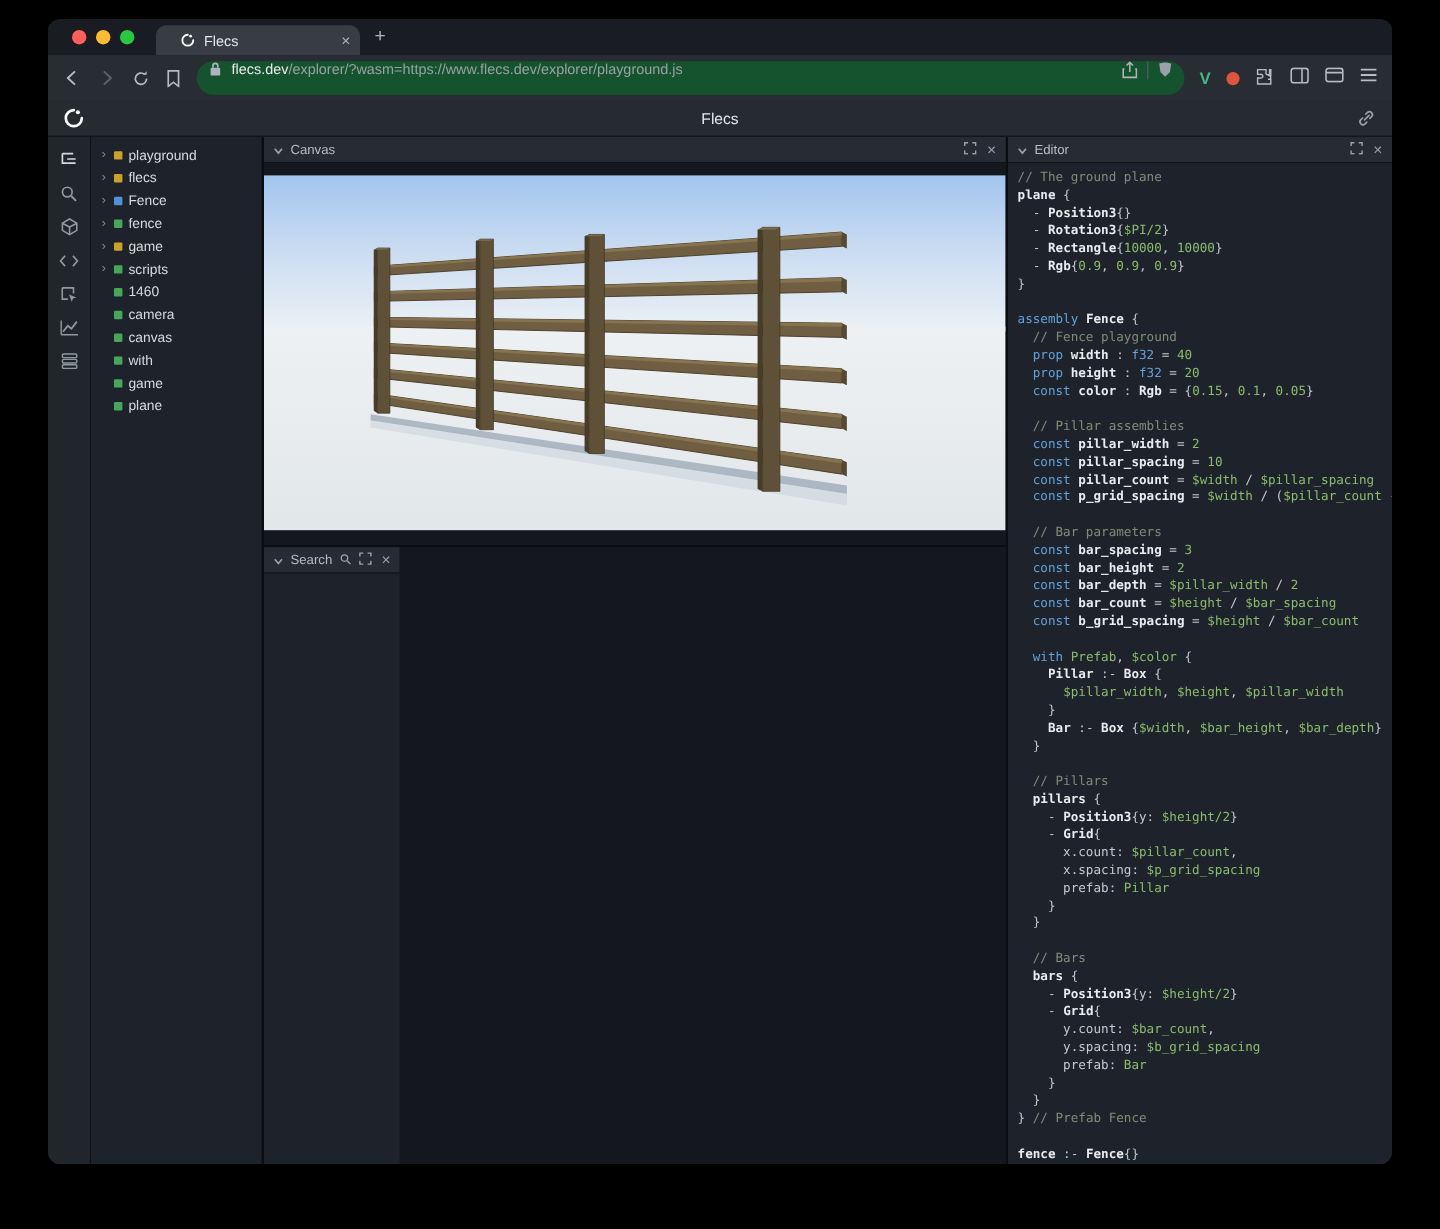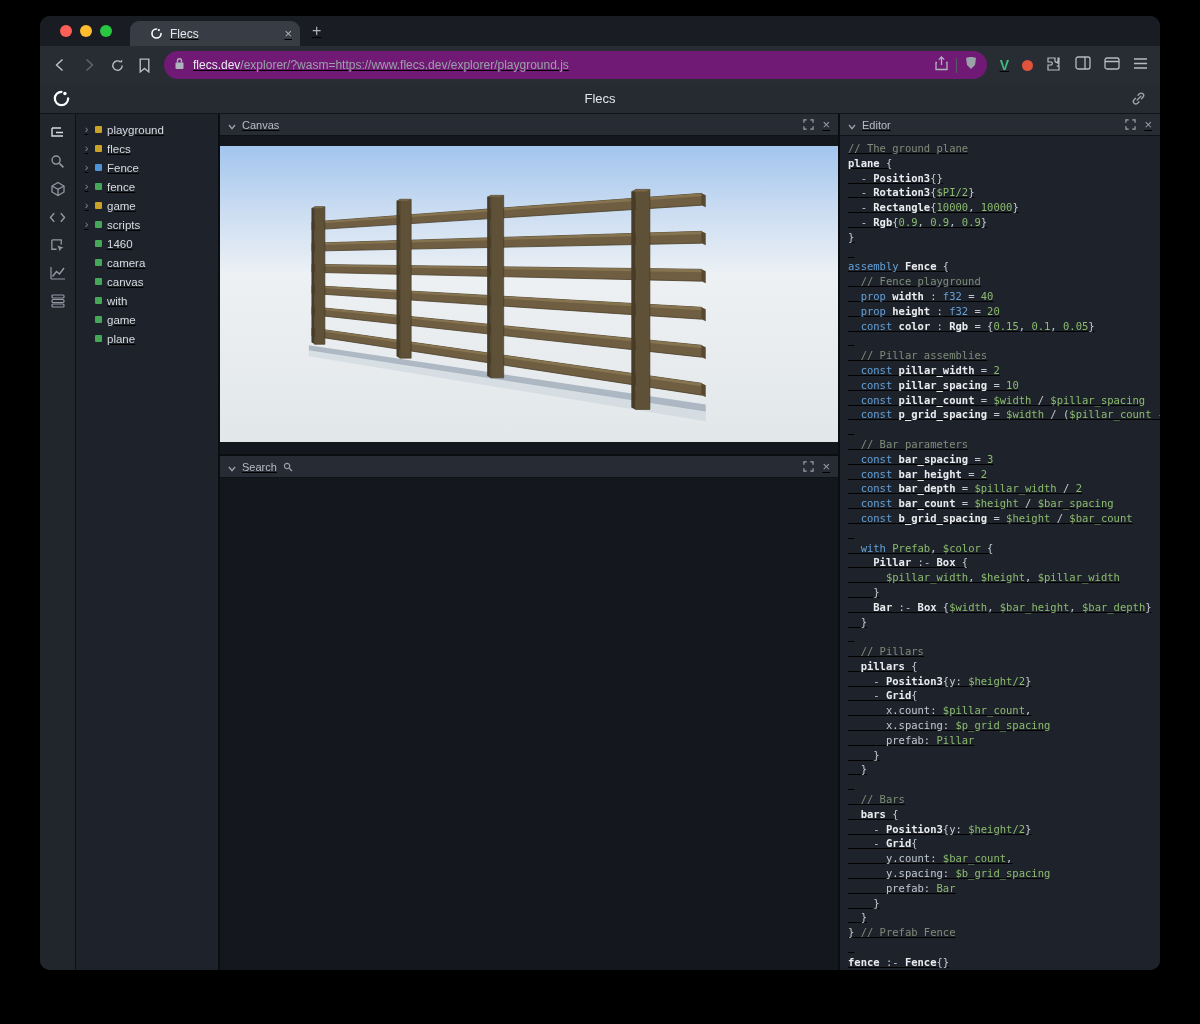--- a/index.html
+++ b/index.html
@@ -1,38 +1,38 @@
 <!DOCTYPE html>
 <html><head>
 <meta charset="utf-8">
 <style>
   * { margin:0; padding:0; box-sizing:border-box; }
   html,body { width:1200px; height:1024px; background:#000; overflow:hidden;
               font-family:"Liberation Sans", sans-serif; }
   .window { position:absolute; left:40px; top:16px; width:1120px; height:954px;
             background:#1e232b; border-radius:10px; overflow:hidden;
-            box-shadow:0 12px 44px rgba(0,0,0,.7); display:flex; flex-direction:column;text-decoration:underline; }
+            box-shadow:0 12px 44px rgba(0,0,0,.7); display:flex; flex-direction:column; }
 
   
   .tabstrip { height:30px; background:#191c22; display:flex; align-items:center; flex:none; }
   .lights { display:flex; gap:8px; margin-left:20px; }
   .light { width:12px; height:12px; border-radius:50%; display:inline-block; }
   .tab { margin-left:18px; margin-top:5px; height:25px; width:170px; background:#373c45;
          border-radius:9px 9px 0 0; display:flex; align-items:center; padding:0 8px; gap:7px; }
   .tab-title { color:#e4e7ea; font-size:12px; flex:1; }
   .tab-close { color:#aeb3ba; font-size:13px; cursor:default; }
   .newtab { color:#aeb3ba; font-size:16px; margin-left:12px; }
 
   
   .toolbar { height:38px; background:#282d34; display:flex; align-items:center;
              padding:0 12px; gap:13px; flex:none; }
   .navicon { color:#b6bcc3; display:flex; align-items:center; }
   .navicon.dim { opacity:.38; }
-  .urlbar { flex:1; height:28px; background:#701a75; border-radius:14px; display:flex;
-            align-items:center; padding:0 10px; gap:8px; min-width:0; }
+  .urlbar { flex:1; height:28px; background:#14532d; border-radius:14px; display:flex;
+            padding:0 10px; gap:8px; min-width:0; }
   .url-text { font-size:12px; white-space:nowrap; overflow:hidden; text-overflow:ellipsis; flex:1; }
   .url-domain { color:#e8eaed; }
   .url-path { color:#9aa0a7; }
   .sep { width:1px; height:15px; background:#565c65; }
   .rt-icons { display:flex; align-items:center; gap:13px; }
   .v-badge { color:#42b883; font-weight:bold; font-size:14px; }
   .rec-badge { width:11px; height:11px; border-radius:50%; background:#e0543e; }
 
   
   .appheader { height:30px; background:#262b32; border-bottom:1px solid #101317;
@@ -55,21 +55,21 @@
 
   .centercol { flex:1; display:flex; flex-direction:column; border-right:2px solid #0b0e11; min-width:0; }
   .panel-header { height:22px; background:#272c34; border-bottom:1px solid #0e1115;
                   display:flex; align-items:center; padding:0 8px; gap:6px; flex:none; }
   .panel-title { color:#b6bcc4; font-size:11px; }
   .ph-right { margin-left:auto; display:flex; align-items:center; gap:8px; }
   .ph-close { color:#9aa1a9; font-size:13px; line-height:1; }
   .canvas-panel { height:342px; display:flex; flex-direction:column; border-bottom:2px solid #0b0e11; flex:none; }
   .canvas-content { flex:1; background:#14171d; padding:10px 0 12px 0; min-height:0; }
   .canvas-content svg { display:block; width:100%; height:100%; }
-  .search-panel { flex:1; display:flex; flex-direction:column; min-height:0; }
+  .search-panel { flex:1; display:flex; flex-direction:row; min-height:0; }
   .search-content { flex:1; background:#14171d; }
 
   .editor-panel { width:320px; display:flex; flex-direction:column; flex:none;justify-content:flex-end; }
   .code { flex:1; background:#1e232b; overflow:hidden; padding:5px 0 0 8px;
           font-family:"DejaVu Sans Mono", monospace; font-size:10.5px; line-height:14.8px; }
   .code-line { white-space:pre; height:14.8px; }
   .tk-c { color:#7e8c78; }
   .tk-k { color:#64a0d8; }
   .tk-b { color:#e9ebee; font-weight:bold; }
   .tk-v { color:#8cbb6e; }

